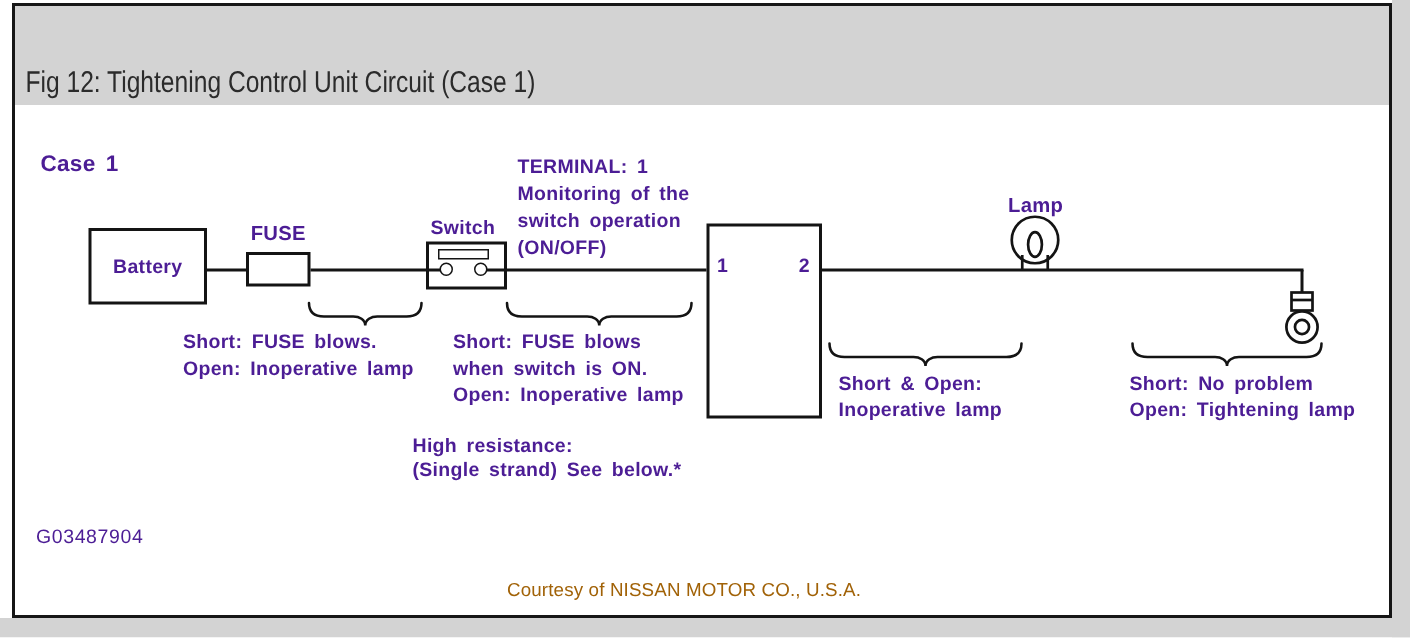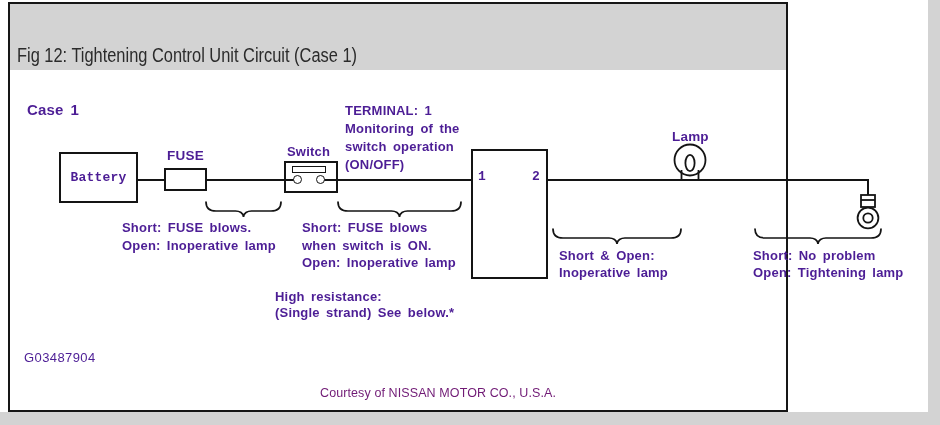--- a/index.html
+++ b/index.html
@@ -7,53 +7,53 @@
     width:940px;height:425px;position:relative;overflow:hidden;
     background:#ffffff;
     font-family:"Liberation Sans","DejaVu Sans",sans-serif;
   }
   
   .shadow-right{position:absolute;left:928px;top:0;width:12px;height:425px;background:#d3d3d3;}
   .shadow-bottom{position:absolute;left:0;top:412px;width:940px;height:13px;background:#d3d3d3;}
 
   
   .panel{
-    position:absolute;left:8px;top:2px;width:780px;height:410px;
+    position:absolute;left:8px;top:2px;width:920px;height:410px;
     border:2px solid #161616;background:#fff;box-sizing:border-box;
   }
   .titlebar{
     position:absolute;left:0;top:0;right:0;height:66px;background:#d3d3d3;
   }
   .title{
     position:absolute;left:7px;bottom:3px;
     font-size:20px;color:#2b2b2b;white-space:nowrap;
     display:inline-block;transform:scaleX(.82);transform-origin:0 100%;
   }
 
   
   .stage{position:absolute;left:0;top:0;width:940px;height:425px;}
   .stage .abs{position:absolute;}
 
   .scan{
     position:absolute;font-weight:bold;font-size:13px;line-height:18px;
     color:#4c1d95;letter-spacing:.2px;word-spacing:2.5px;white-space:pre-line;
   }
-  .cbox{position:absolute;border:2px solid #141414;box-sizing:border-box;background:#fff;font-family:Liberation Mono, monospace;}
+  .cbox{position:absolute;border:2px solid #141414;box-sizing:border-box;background:#fff;}
   .wire{position:absolute;height:2px;background:#141414;}
   .vwire{position:absolute;width:2px;background:#141414;}
   .contact{
     position:absolute;width:9px;height:9px;border:1.6px solid #141414;border-radius:50%;
     background:#fff;box-sizing:border-box;
   }
   svg.overlay{position:absolute;left:0;top:0;pointer-events:none;}
 
   .case-label{font-size:15px;}
   .battery-box{display:flex;align-items:center;justify-content:center;}
   .code{font-weight:normal;font-size:13px;letter-spacing:.4px;}
-  .courtesy{position:absolute;left:320px;top:386px;font-size:12.5px;color:#701a75;letter-spacing:.1px;}
+  .courtesy{position:absolute;left:338px;top:386px;font-size:12.5px;color:#a16207;letter-spacing:.1px;}
 </style>
 </head>
 <body>
 
 <div class="shadow-right"></div>
 <div class="shadow-bottom"></div>
 
 <div class="panel">
   <div class="titlebar">
     <span class="title">Fig 12: Tightening Control Unit Circuit (Case 1)</span>

